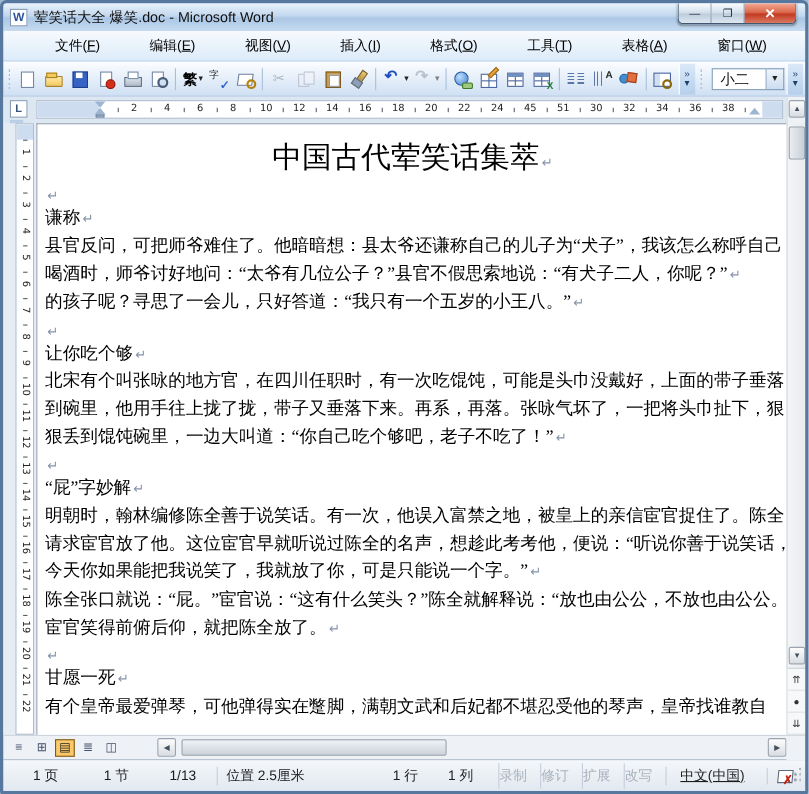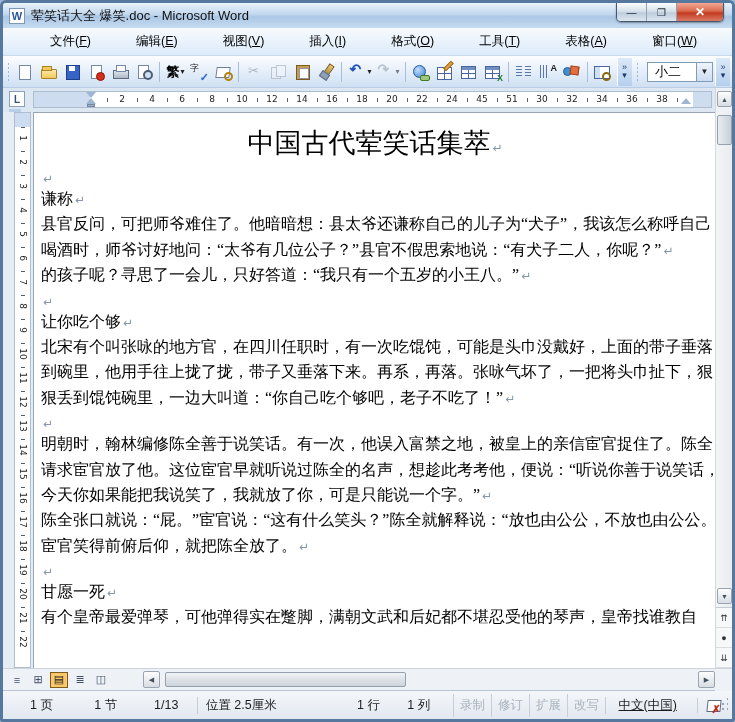--- a/index.html
+++ b/index.html
@@ -155,21 +155,21 @@
   
   .statusbar{height:29px;background:linear-gradient(180deg,#f4f7fa,#e2e8f0);border-top:1px solid #b9c4d2;
     display:flex;align-items:center;font-size:12.5px;color:#1c1c1c;padding:0 4px;}
   .seg{padding:0 8px;white-space:nowrap;}
   .seg-page{width:72px;text-align:center;}
   .seg-section{width:62px;text-align:center;}
   .seg-pageof{width:64px;text-align:center;}
   .seg-pos{width:148px;border-left:1px solid #c6cedb;}
   .seg-line{width:64px;text-align:center;}
   .seg-col{width:56px;}
-  .tog{width:38px;text-align:center;color:#a9b2bd;border-left:1px solid #c6cedb;padding:3px 0;}
+  .tog{width:38px;text-align:left;color:#a9b2bd;border-left:1px solid #c6cedb;padding:3px 0;}
   .seg-lang{width:88px;text-align:center;border-left:1px solid #c6cedb;text-decoration:underline;}
   .spellbook{width:18px;height:15px;position:relative;margin-left:8px;border-left:1px solid #c6cedb;padding-left:8px;}
   .spellbook::before{content:"";position:absolute;left:9px;top:2px;width:12px;height:10px;background:#fff;
     border:1px solid #5c6b7e;transform:skewX(-6deg);}
   .spellbook::after{content:"✗";position:absolute;right:-6px;bottom:-3px;color:#c0281a;font-weight:bold;font-size:11px;}
   .grip-corner{margin-left:auto;width:14px;height:14px;
     background:radial-gradient(circle at 3px 11px,#9aa6b4 1.2px,transparent 1.6px),
                radial-gradient(circle at 8px 11px,#9aa6b4 1.2px,transparent 1.6px),
                radial-gradient(circle at 8px 6px,#9aa6b4 1.2px,transparent 1.6px),
                radial-gradient(circle at 13px 11px,#9aa6b4 1.2px,transparent 1.6px),
@@ -421,20 +421,21 @@
         <div class="line heading"><span>谦称</span><span class="pilcrow">↵</span></div>
         <div class="line body"><span>县官反问，可把师爷难住了。他暗暗想：县太爷还谦称自己的儿子为“犬子”，我该怎么称呼自己</span></div>
         <div class="line body"><span>喝酒时，师爷讨好地问：“太爷有几位公子？”县官不假思索地说：“有犬子二人，你呢？”</span><span class="pilcrow">↵</span></div>
         <div class="line body"><span>的孩子呢？寻思了一会儿，只好答道：“我只有一个五岁的小王八。”</span><span class="pilcrow">↵</span></div>
         <div class="line blank"><span></span><span class="pilcrow">↵</span></div>
         <div class="line heading"><span>让你吃个够</span><span class="pilcrow">↵</span></div>
         <div class="line body"><span>北宋有个叫张咏的地方官，在四川任职时，有一次吃馄饨，可能是头巾没戴好，上面的带子垂落</span></div>
         <div class="line body"><span>到碗里，他用手往上拢了拢，带子又垂落下来。再系，再落。张咏气坏了，一把将头巾扯下，狠</span></div>
         <div class="line body"><span>狠丢到馄饨碗里，一边大叫道：“你自己吃个够吧，老子不吃了！”</span><span class="pilcrow">↵</span></div>
         <div class="line blank"><span></span><span class="pilcrow">↵</span></div>
+        <div class="line heading"><span>“屁”字妙解</span><span class="pilcrow">↵</span></div>
         <div class="line body"><span>明朝时，翰林编修陈全善于说笑话。有一次，他误入富禁之地，被皇上的亲信宦官捉住了。陈全</span></div>
         <div class="line body"><span>请求宦官放了他。这位宦官早就听说过陈全的名声，想趁此考考他，便说：“听说你善于说笑话，</span></div>
         <div class="line body"><span>今天你如果能把我说笑了，我就放了你，可是只能说一个字。”</span><span class="pilcrow">↵</span></div>
         <div class="line body"><span>陈全张口就说：“屁。”宦官说：“这有什么笑头？”陈全就解释说：“放也由公公，不放也由公公。”</span></div>
         <div class="line body"><span>宦官笑得前俯后仰，就把陈全放了。</span><span class="pilcrow">↵</span></div>
         <div class="line blank"><span></span><span class="pilcrow">↵</span></div>
         <div class="line heading"><span>甘愿一死</span><span class="pilcrow">↵</span></div>
         <div class="line body"><span>有个皇帝最爱弹琴，可他弹得实在蹩脚，满朝文武和后妃都不堪忍受他的琴声，皇帝找谁教自</span></div>
       </div>
     <div class="vscroll-cell">

